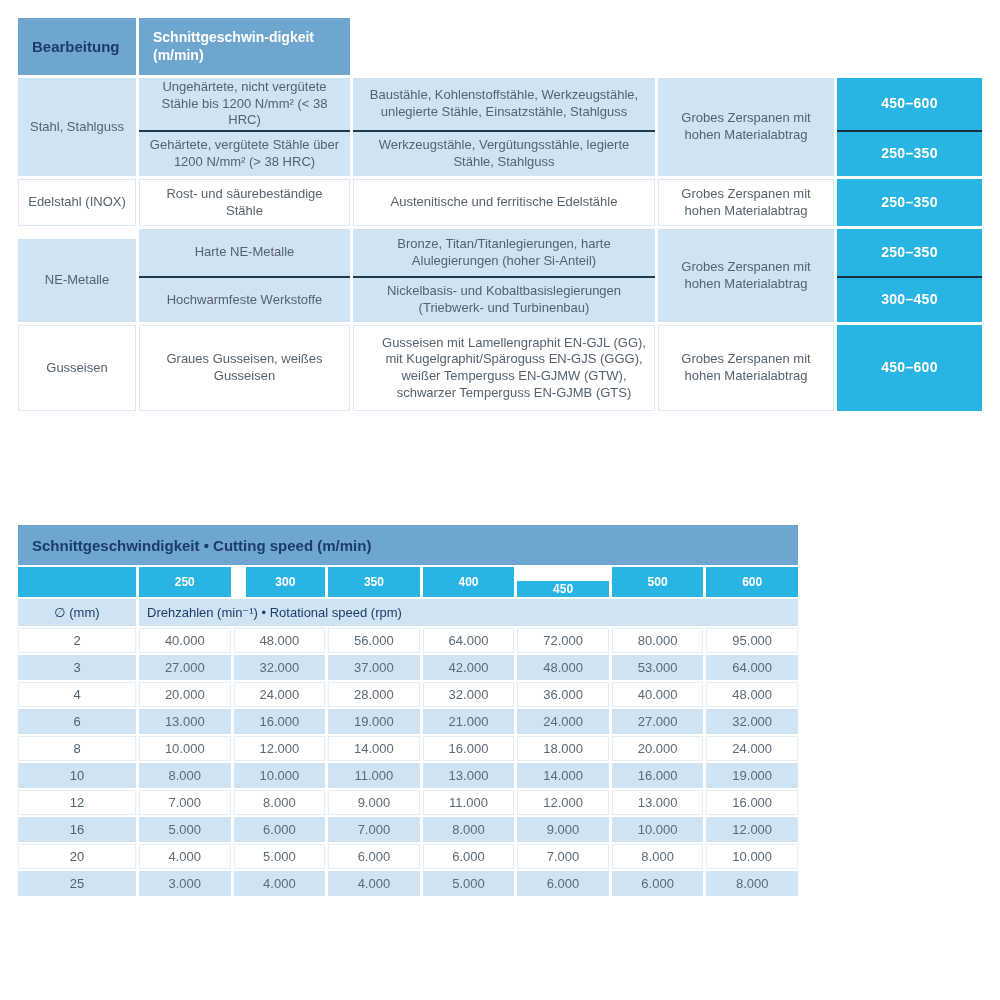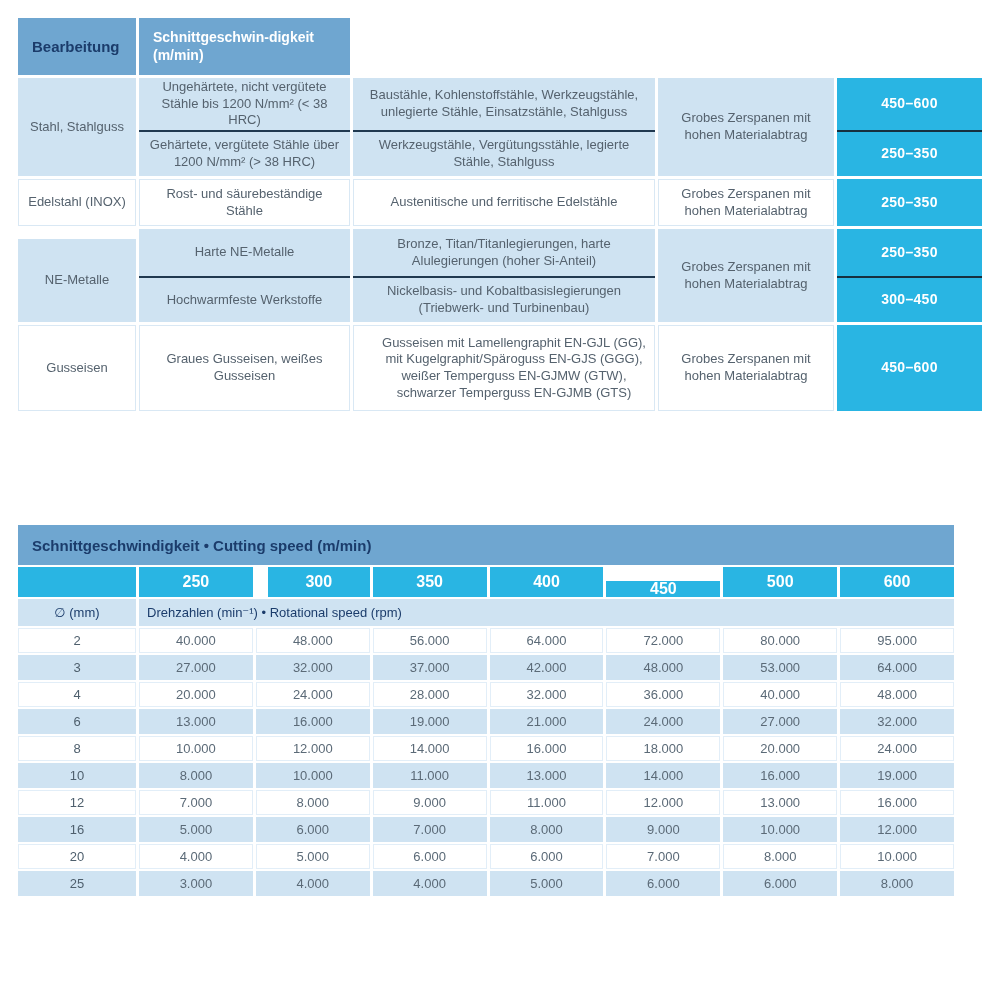--- a/index.html
+++ b/index.html
@@ -37,30 +37,30 @@
     box-shadow: none; letter-spacing: 0.3px;
   }
   .tgrid .cell.speed.line { border-top: 2px solid #16303f; }
 
   
   .cgrid {
     display: grid;
     grid-template-columns: 118px repeat(7, 1fr);
     grid-template-rows: 40px 30px 27px repeat(10, 25px);
     column-gap: 3px; row-gap: 2px;
-    width: 936px;
+    width: 780px;
     margin-top: 114px;
   }
   .cc { display: flex; align-items: center; justify-content: center; box-sizing: border-box; }
   .ctitle {
     grid-column: 1 / -1; grid-row: 1;
     background: #6fa6d0; color: #1b3c6b; font-weight: bold; font-size: 15px;
     display: flex; align-items: center; padding-left: 14px; box-sizing: border-box;
   }
-  .chead { background: #29b5e3; color: #ffffff; font-weight: bold; font-size: 16px; }
+  .chead { background: #29b5e3; color: #ffffff; font-weight: bold; font-size: 12px; }
   .cdia  { grid-row: 3; grid-column: 1; background: #cfe3f2; color: #1b3c6b; font-size: 13px; }
   .crpm  {
     grid-row: 3; grid-column: 2 / -1; background: #cfe3f2; color: #1b3c6b; font-size: 13px;
     justify-content: flex-start; padding-left: 8px;
   }
   .cval { font-size: 13px; color: #5b6a77; }
   .cdnum { font-size: 13px; color: #4e5f6d; }
   .wrow { background: #ffffff; box-shadow: inset 0 0 0 1px #e2eef8; }
   .srow { background: #cfe3f2; }
 </style>

